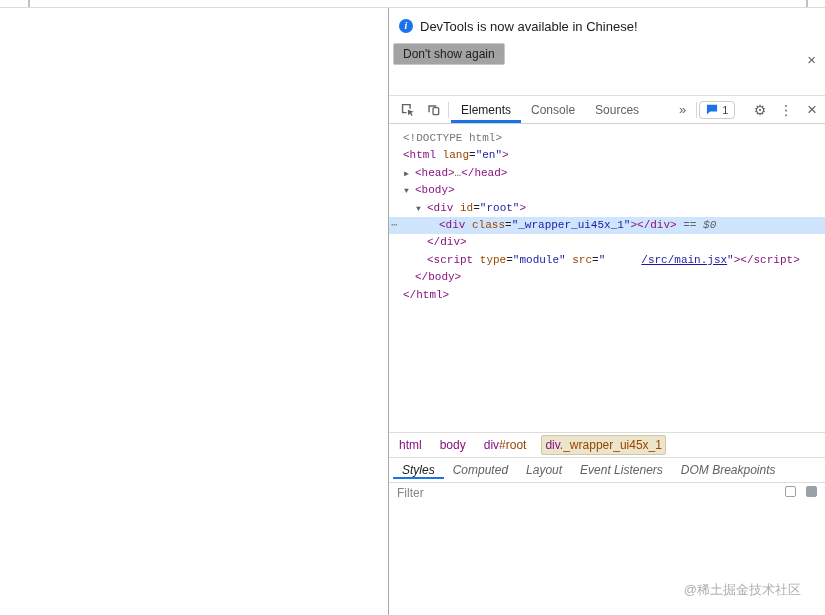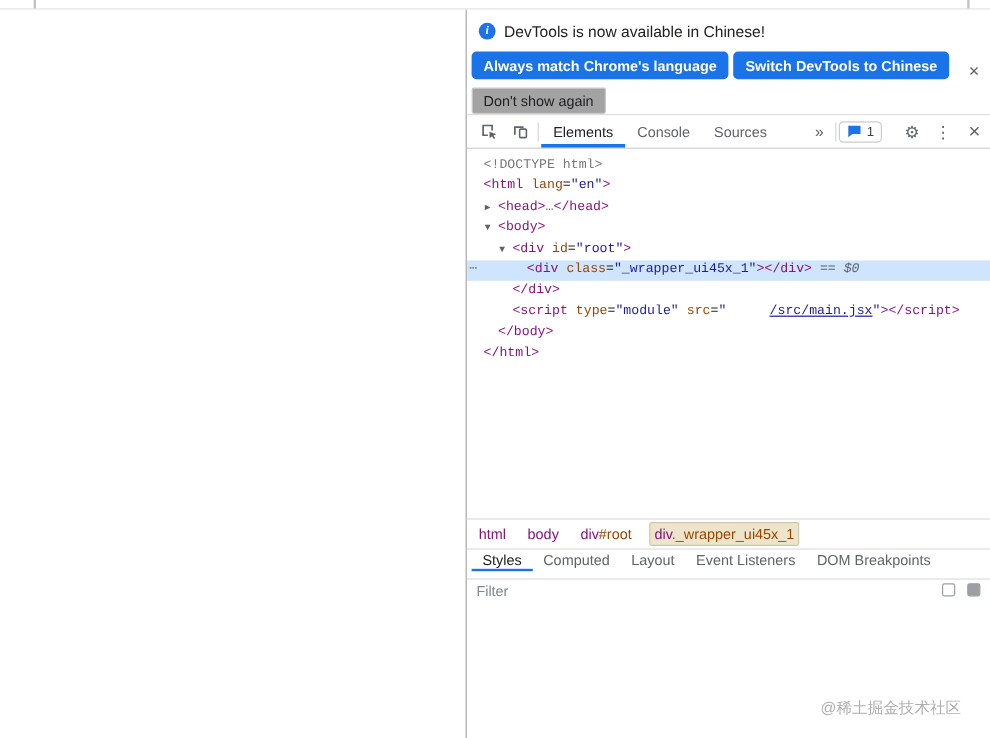--- a/index.html
+++ b/index.html
@@ -79,21 +79,21 @@
 
   
   .crumbs { height:25px; flex:none; border-top:1px solid #ddd; display:flex; align-items:center; padding-left:7px; overflow:hidden; }
   .crumb { margin-right:12px; padding:2px 3px; white-space:nowrap; cursor:pointer; }
   .crumb.selected { background:#ece5cb; border:1px solid #cfc8a8; border-radius:2px; }
   .bc-tag { color:#881280; }
   .bc-id { color:#994500; }
   .bc-cls { color:#994500; }
 
   
-  .stabs { height:25px; flex:none; border-top:1px solid #ddd; display:flex; align-items:flex-start; padding-left:4px; overflow:hidden; }
+  .stabs { height:25px; flex:none; border-top:1px solid #ddd; display:flex; align-items:center; padding-left:4px; overflow:hidden;font-style:italic; }
   .stab { padding:2px 9px 0 9px; display:flex; align-items:center; color:#5f6368; white-space:nowrap; border-bottom:2px solid transparent; cursor:pointer; }
   .stab.active { color:#202124; border-bottom:2px solid #1a73e8; }
 
   
   .filterbar { flex:1; min-height:0; border-top:1px solid #ddd; display:flex; align-items:flex-start; padding:3px 8px 0 8px; overflow:hidden; color:#80868b; }
   .filter-icons { margin-left:auto; display:flex; gap:10px; }
   .mini-icon { width:11px; height:11px; border:1px solid #9aa0a6; border-radius:2px; }
   .mini-icon.filled { background:#9aa0a6; }
 
   .watermark {
@@ -109,24 +109,20 @@
 <div class="chrome-tick tick-b"></div>
 
 <div class="page-viewport"></div>
 
 <div class="devtools">
 
   <div class="notif">
     <div class="notif-row1">
       <span class="info-icon">i</span>
       <span class="notif-msg">DevTools is now available in Chinese!</span>
-    </div>
-    <div class="notif-row2">
-      <button class="btn-primary">Always match Chrome's language</button>
-      <button class="btn-primary">Switch DevTools to Chinese</button>
     </div>
     <div class="notif-row3">
       <button class="btn-tertiary">Don't show again</button>
     </div>
     <span class="notif-close">×</span>
   </div>
 
   <div class="toolbar">
     <span class="tb-icon">
       <svg width="15" height="15" viewBox="0 0 16 16">

